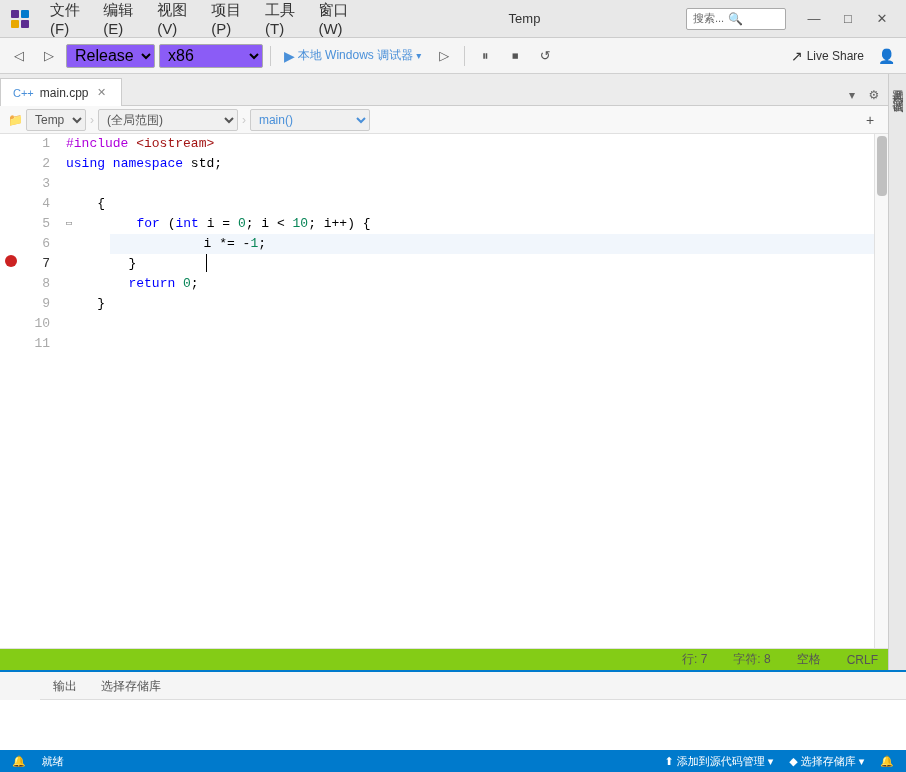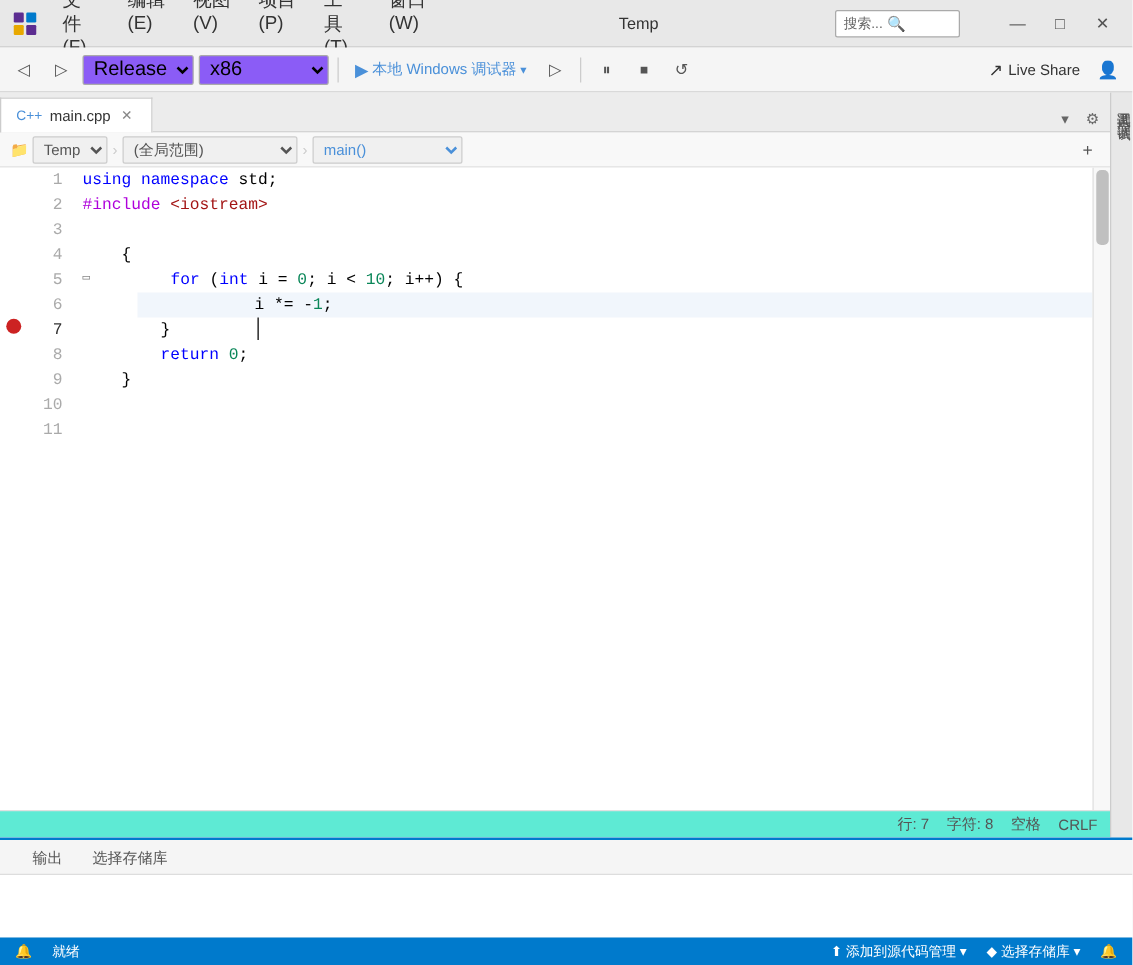--- a/index.html
+++ b/index.html
@@ -372,23 +372,24 @@
       background: #f5f5f5;
       border-top: 2px solid #007acc;
       flex-shrink: 0;
       display: flex;
       flex-direction: column;
     }
     .bottom-tabs {
       height: 28px;
       display: flex;
       align-items: flex-end;
-      padding: 0 16px;
+      padding: 0 3px;
       gap: 4px;
       border-bottom: 1px solid #ddd;
+      margin-left: 40px;
     }
     .bottom-tab {
       padding: 4px 10px;
       font-size: 12px;
       color: #555;
       cursor: pointer;
       border: none;
       background: transparent;
     }
     .bottom-content {
@@ -426,21 +427,21 @@
   <div class="title-bar-menus">
     <div class="menu-item">文件(F)</div>
     <div class="menu-item">编辑(E)</div>
     <div class="menu-item">视图(V)</div>
     <div class="menu-item">项目(P)</div>
     <div class="menu-item">工具(T)</div>
     <div class="menu-item">窗口(W)</div>
   </div>
   <div class="title-bar-title">Temp</div>
 
-  <div style="display:flex;align-items:center;background:white;border:1px solid #aaa;border-radius:2px;height:22px;padding:0 6px;margin-right:30px;gap:4px;width:100px;">
+  <div style="display:flex;align-items:center;background:white;border:1px solid #aaa;border-radius:2px;height:22px;padding:0 6px;margin-right:12px;gap:4px;width:100px;">
     <span style="font-size:11px;color:#666;">搜索...</span>
     <span style="font-size:12px;color:#666;">🔍</span>
   </div>
   <div class="title-bar-controls">
     <div class="title-btn">—</div>
     <div class="title-btn">□</div>
     <div class="title-btn close">✕</div>
   </div>
 </div>
 
@@ -535,23 +536,23 @@
         <div class="line-number">6</div>
         <div class="line-number current">7</div>
         <div class="line-number">8</div>
         <div class="line-number">9</div>
         <div class="line-number">10</div>
         <div class="line-number">11</div>
       </div>
 
       <div class="code-editor">
 
+        <div class="code-line"><span class="pp">#include <span class="incl">&lt;iostream&gt;</span></span></div>
+
         <div class="code-line"><span class="kw">using</span><span class="plain"> </span><span class="kw">namespace</span><span class="plain"> std;</span></div>
-
-        <div class="code-line"><span class="pp">#include <span class="incl">&lt;iostream&gt;</span></span></div>
 
         <div class="code-line">&nbsp;</div>
 
 
         <div class="code-line"><span class="plain">    {</span></div>
 
         <div class="code-line"><span class="fold-icon">▭</span><span class="plain">        </span><span class="kw">for</span><span class="plain"> (</span><span class="kw">int</span><span class="plain"> i = </span><span class="num">0</span><span class="plain">; i &lt; </span><span class="num">10</span><span class="plain">; i++) {</span></div>
 
         <div class="code-line cursor-line"><span class="plain">            i *= -</span><span class="num">1</span><span class="plain">;</span></div>
 
@@ -564,21 +565,21 @@
         <div class="code-line">&nbsp;</div>
 
         <div style="position:absolute;top:120px;left:206px;width:1px;height:18px;background:#000;animation:blink 1s step-end infinite;"></div>
       </div>
 
       <div class="editor-scrollbar">
         <div style="width:10px;height:60px;background:#c0c0c0;border-radius:4px;margin:2px auto;"></div>
       </div>
     </div>
 
-    <div style="height:22px;background:#5eead4;border-top:1px solid #e0e0e0;display:flex;align-items:center;justify-content:flex-end;padding:0 10px;gap:14px;font-size:12px;color:#555;">
+    <div style="height:22px;background:#84cc16;border-top:1px solid #e0e0e0;display:flex;align-items:center;justify-content:flex-end;padding:0 10px;gap:26px;font-size:12px;color:#555;">
       <span>行: 7</span>
       <span>字符: 8</span>
       <span>空格</span>
       <span>CRLF</span>
     </div>
 
   </div>
 
   <div class="right-panel">
     <div class="right-panel-text">调试工具</div>

